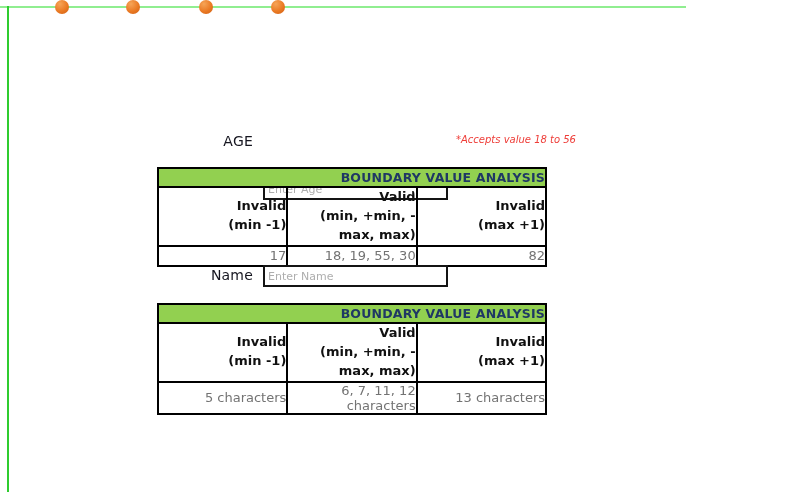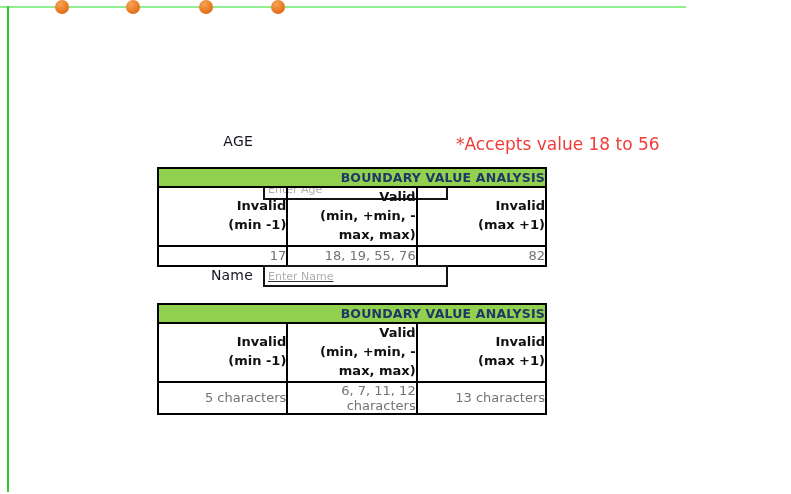--- a/index.html
+++ b/index.html
@@ -55,28 +55,29 @@
     width: 175px; height: 16px;
     border: 2px solid #141414;
     padding: 1px 3px;
     font-family: "DejaVu Sans", "Liberation Sans", sans-serif;
     font-size: 11px;
     color: #333;
     outline: none;
   }
   .text-input::placeholder { color: #aeaeae; opacity: 1; }
   .input-age  { top: 131px; margin-top: 47px; }
-  .input-name { top: 265px; text-decoration: underline; }
+  .input-name { top: 265px; }
 
   .note {
     position: absolute;
     left: 456px;
-    font-size: 17px;
+    font-size: 10px;
     color: #ee3d38;
     white-space: nowrap;
+    font-style: italic;
   }
   .note-age  { top: 134px; }
   .note-name { top: 268px; }
 
   
   .bva-table {
     position: absolute;
     left: 157px;
     border-collapse: collapse;
     table-layout: fixed;
@@ -148,21 +149,21 @@
           <div>Valid</div>
           <div>(min, +min, -max, max)</div>
         </td>
         <td class="head-cell col-c">
           <div>Invalid</div>
           <div>(max +1)</div>
         </td>
       </tr>
       <tr>
         <td class="data-cell">17</td>
-        <td class="data-cell">18, 19, 55, 76</td>
+        <td class="data-cell">18, 19, 55, 30</td>
         <td class="data-cell">82</td>
       </tr>
     </tbody>
   </table>
 
   <div class="field-label label-name">Name</div>
   <input class="text-input input-name" type="text" placeholder="Enter Name" style="">
 
   <table class="bva-table table-2">
     <tbody>

